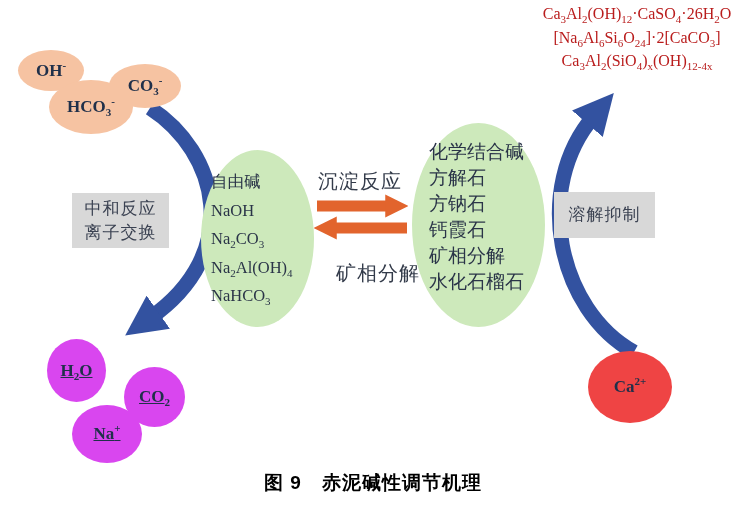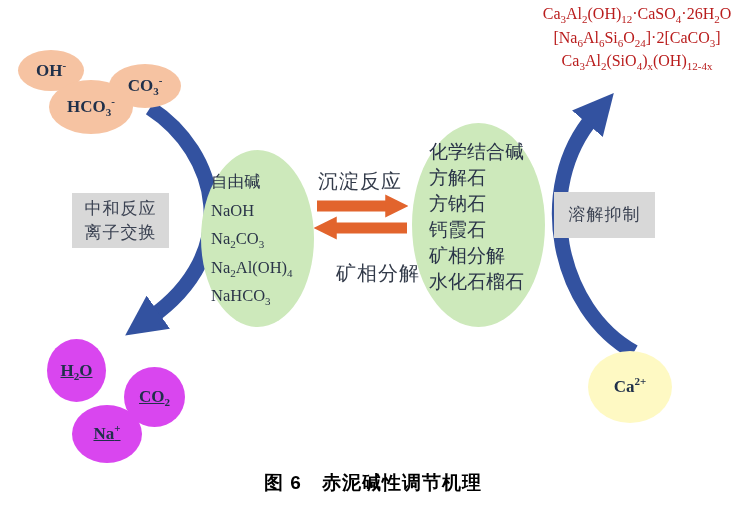--- a/index.html
+++ b/index.html
@@ -7,21 +7,21 @@
     position:relative;width:746px;height:510px;background:#ffffff;overflow:hidden;
     font-family:"Liberation Serif","DejaVu Serif",serif;color:#1e2736;
   }
   .layer{position:absolute;left:0;top:0;width:746px;height:510px;}
   .bubble{
     position:absolute;border-radius:50%;display:flex;align-items:center;justify-content:center;
     font-weight:600;font-size:17px;color:#20304a;
   }
   .peach{background:#f6c3a2;}
   .cyan{background:#d946ef;text-decoration:underline;}
-  .mint{background:#fef9c3;}
+  .mint{background:#ef4444;}
   .greenblob{position:absolute;border-radius:50%;background:#cde9bb;}
   .graybox{
     position:absolute;background:#d8d8d8;display:flex;flex-direction:column;
     align-items:center;justify-content:center;font-size:17px;color:#3b4252;
     letter-spacing:1px;line-height:24px;
   }
   .blobtext{position:absolute;font-size:16.5px;color:#2a3448;line-height:28.5px;white-space:nowrap;}
   .blobtext.right{line-height:26px;}
   .rx-label{position:absolute;width:120px;text-align:center;font-size:20px;color:#333b4a;letter-spacing:1px;}
   .products{
@@ -110,15 +110,15 @@
     <span>CO<sub>2</sub></span>
   </div>
   <div class="bubble cyan" style="left:72px;top:405px;width:70px;height:58px;">
     <span>Na<sup>+</sup></span>
   </div>
 
   <div class="bubble mint" style="left:588px;top:351px;width:84px;height:72px;">
     <span>Ca<sup>2+</sup></span>
   </div>
 
-  <div class="caption">图 6　赤泥碱性调节机理</div>
+  <div class="caption">图 9　赤泥碱性调节机理</div>
 
 </div>
 
 </body></html>

